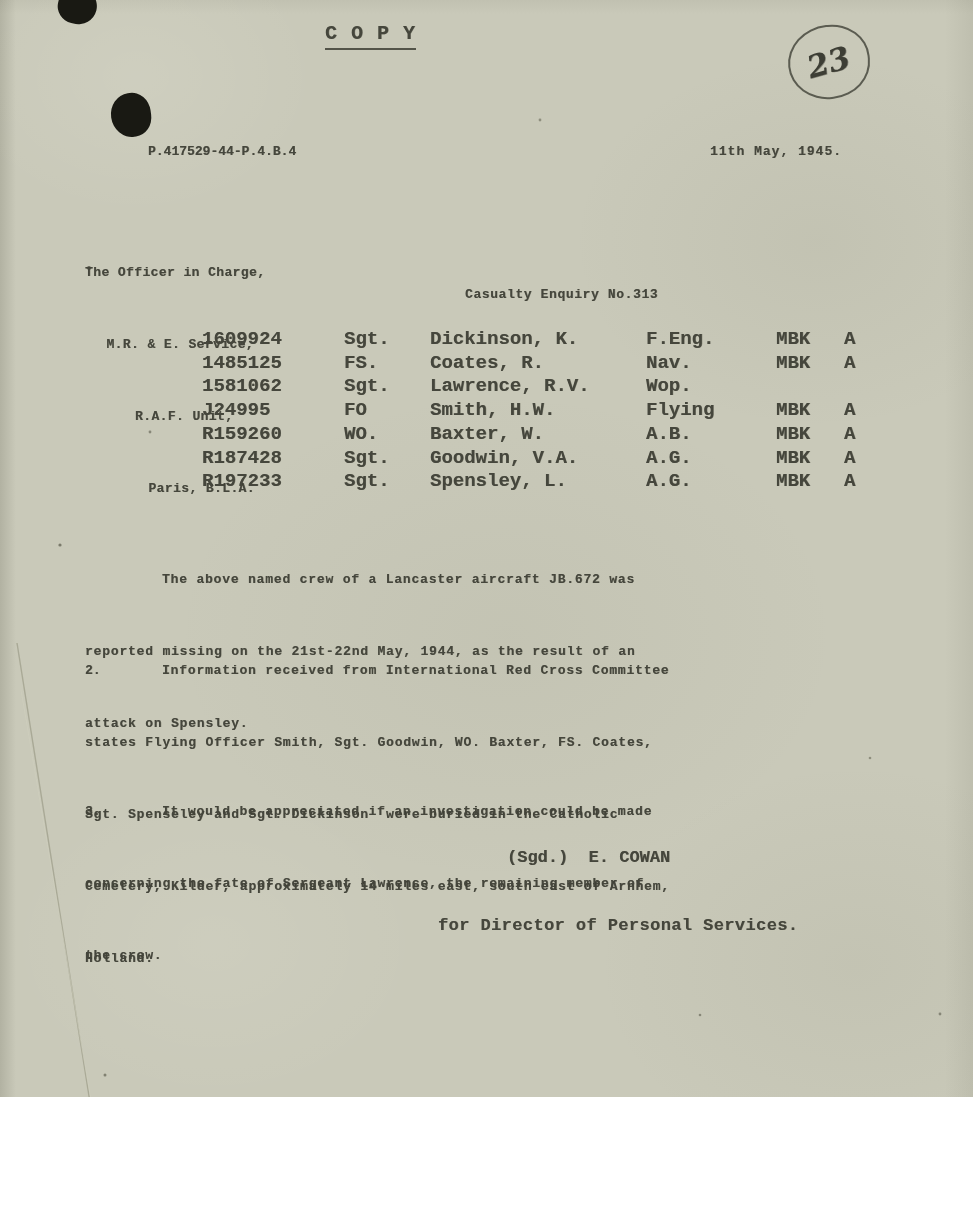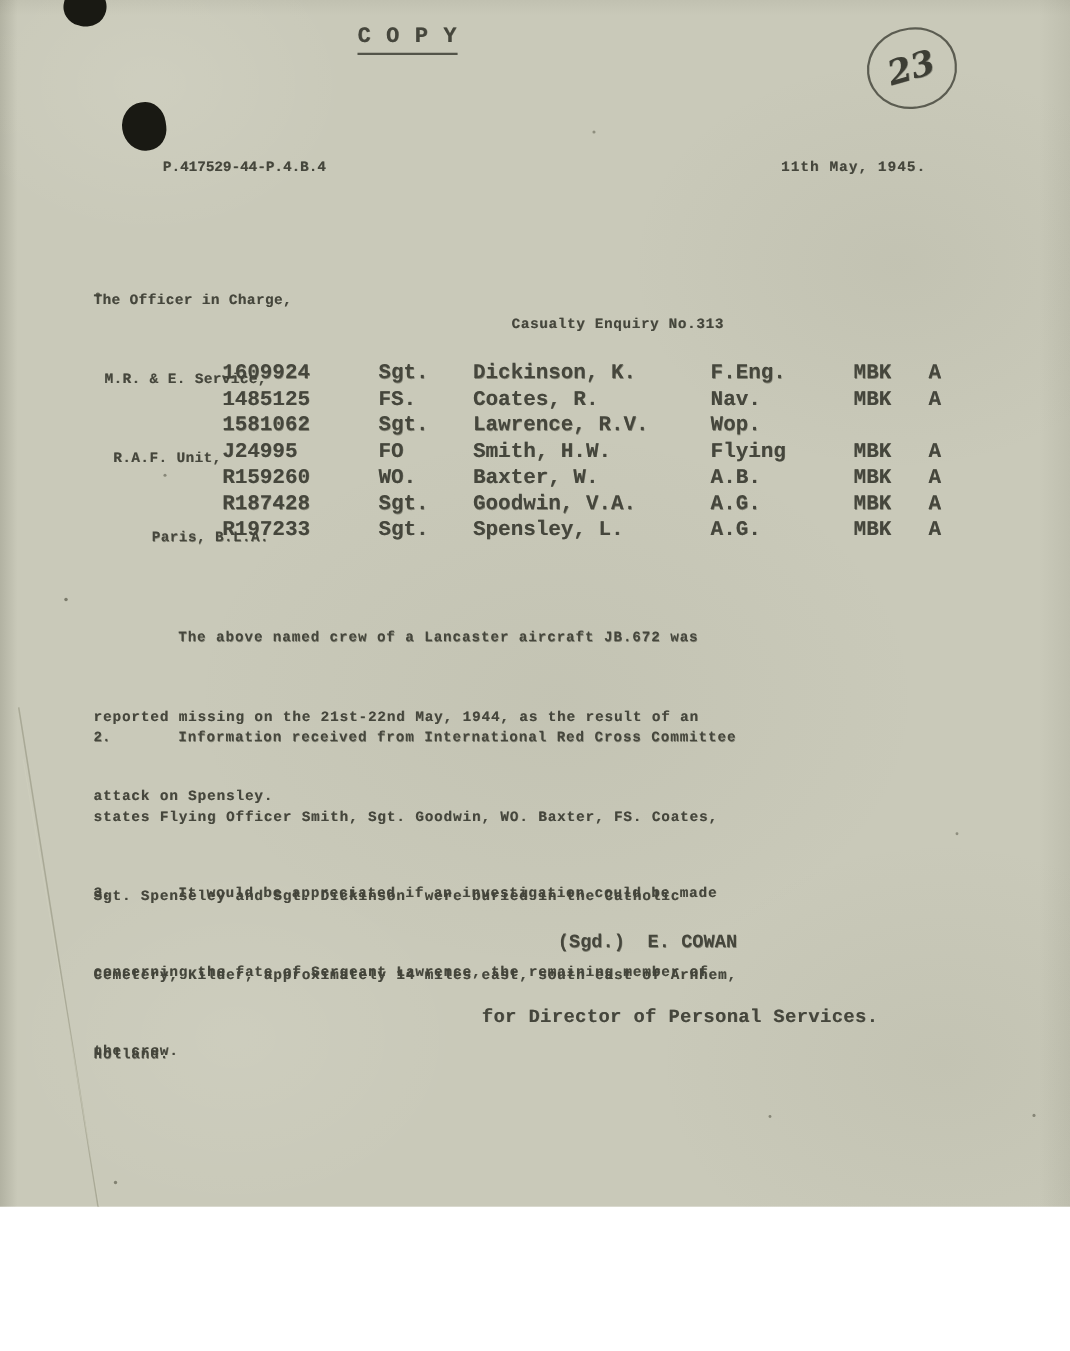--- a/index.html
+++ b/index.html
@@ -34,21 +34,21 @@
     display:flex;align-items:center;justify-content:center;
   }
   .annotation-number{
     font-family:"DejaVu Serif",serif;font-style:italic;font-weight:700;
     font-size:31px;color:#3d3e35;transform:rotate(-10deg);line-height:1;
     text-shadow:0.5px 0.5px 0.5px rgba(40,40,32,0.4);
   }
   .reference-number{top:140px;left:148px;}
   .letter-date{top:140px;left:662px;letter-spacing:1px;margin-left:48px;}
   .address-block{top:213px;left:85px;}
-  .address-line{letter-spacing:0.4px;}
+  .address-line{letter-spacing:0.4px;text-align:center;}
   .address-line:nth-child(2){margin-left:10px;}
   .address-line:nth-child(3){margin-left:18px;}
   .address-line:nth-child(4){margin-left:53px;}
   .enquiry-title{top:283px;left:465px;letter-spacing:0.6px;}
   .crew-table{position:absolute;top:328px;left:202px;width:720px;}
   .crew-row{
     display:grid;grid-template-columns:142px 86px 216px 130px 68px 40px;
     line-height:23.7px;font-weight:700;font-size:19px;
     text-shadow:0.4px 0.4px 0.6px rgba(42,42,32,0.45);white-space:pre;
   }

